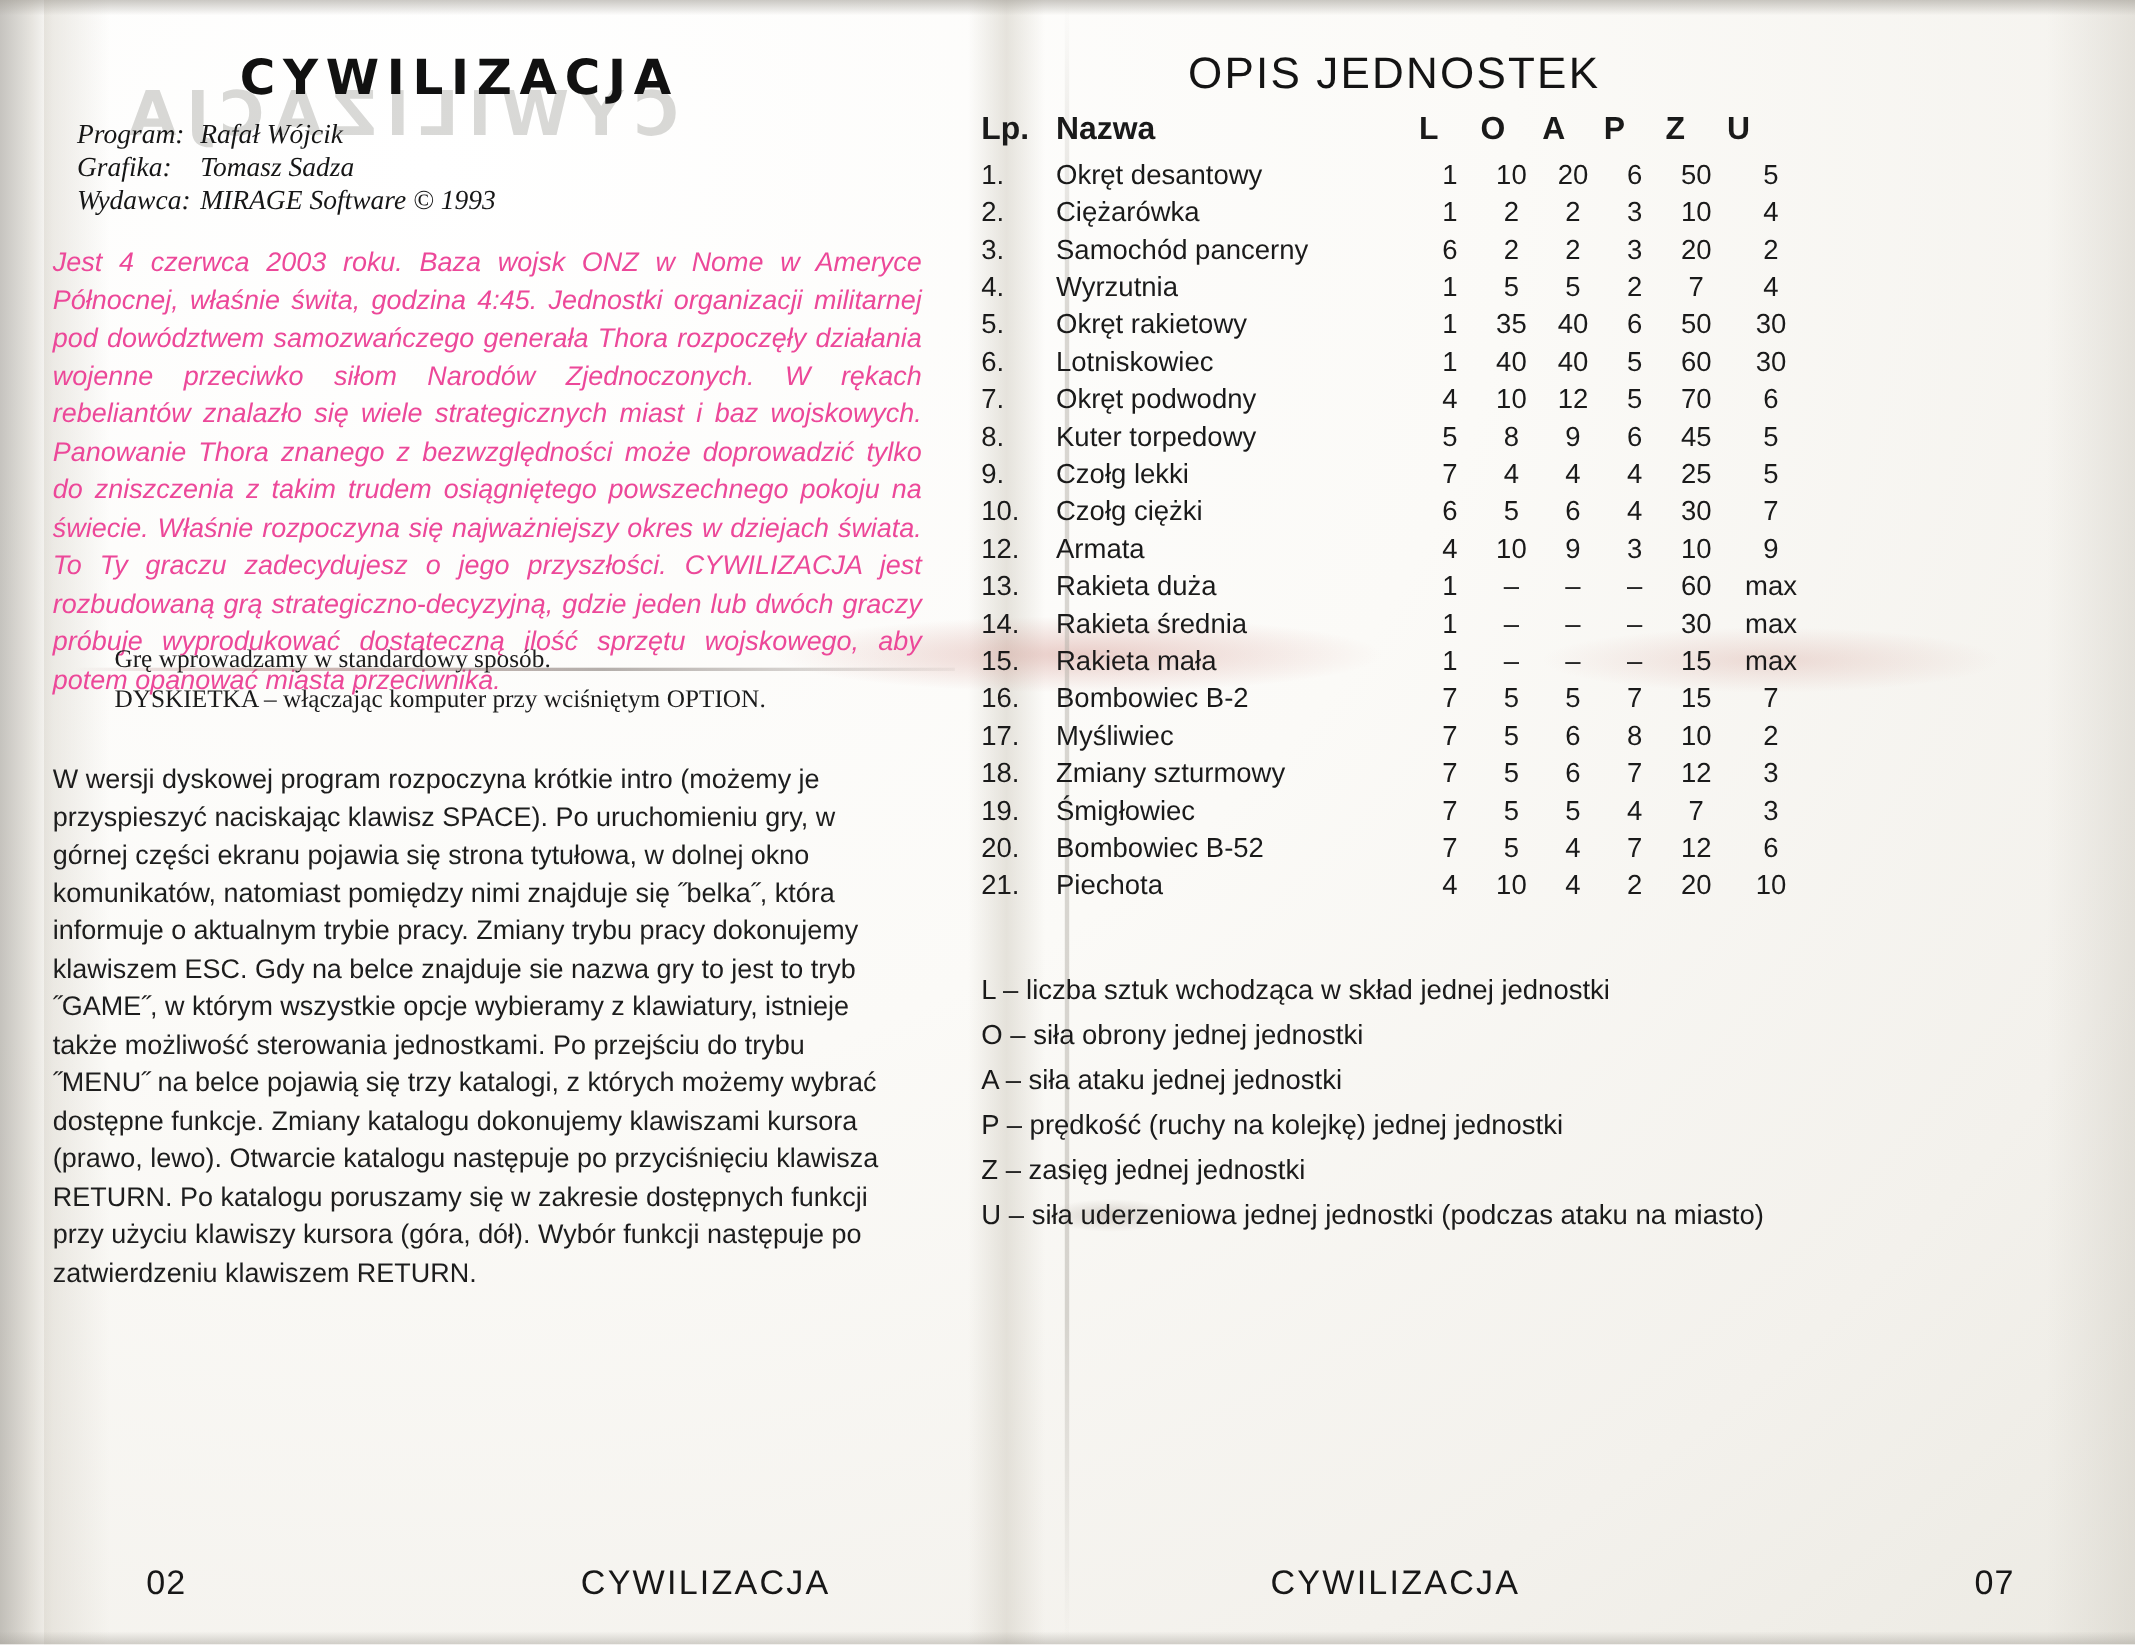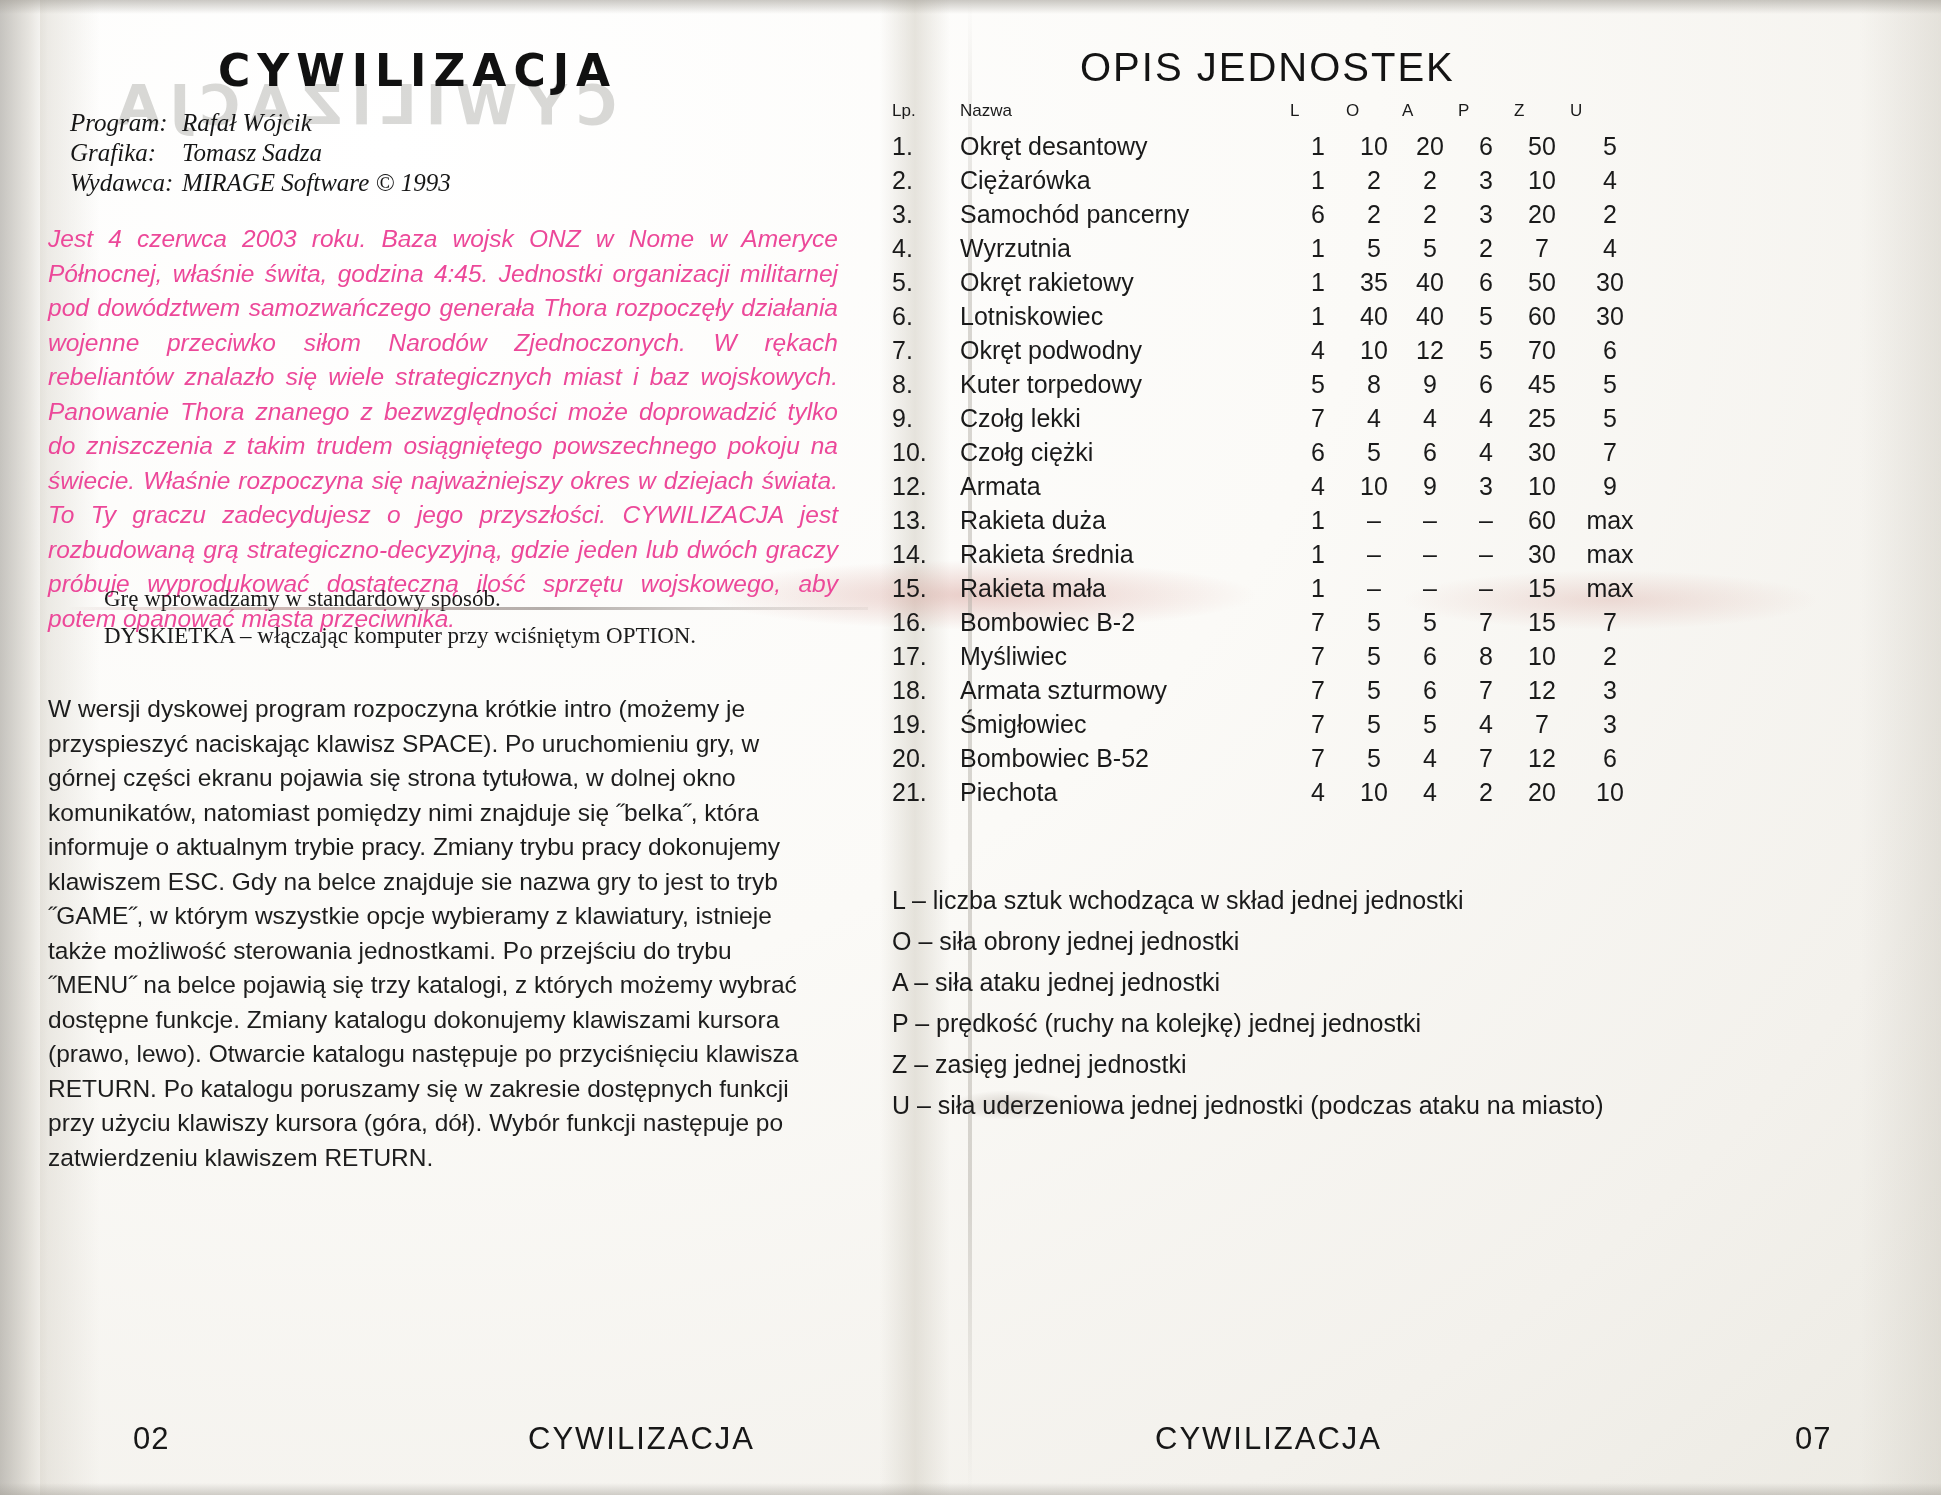--- a/index.html
+++ b/index.html
@@ -120,22 +120,22 @@
 
   table.units {
     position: absolute;
     left: -108px; top: 100px;
     border-collapse: collapse;
     font-family: "Liberation Sans", sans-serif;
     font-size: 25px;
     color: #1a1a1a;
   }
   table.units th {
-    font-weight: normal;
-    font-size: 17px;
+    font-weight: bold;
+    font-size: 29px;
     padding: 1px 0 8px 0;
     text-align: left;
   }
   table.units td {
     padding: 2.5px 0;
     white-space: nowrap;
   }
   .c-lp    { width: 62px;  text-align: left; padding-right: 6px !important; }
   .c-name  { width: 330px; text-align: left; }
   .c-num   { width: 56px;  text-align: center; }
@@ -399,21 +399,21 @@
           <td class="c-name">Myśliwiec</td>
           <td class="c-num">7</td>
           <td class="c-num">5</td>
           <td class="c-num">6</td>
           <td class="c-num">8</td>
           <td class="c-num">10</td>
           <td class="c-num-u">2</td>
         </tr>
       <tr>
           <td class="c-lp">18.</td>
-          <td class="c-name">Armata szturmowy</td>
+          <td class="c-name">Zmiany szturmowy</td>
           <td class="c-num">7</td>
           <td class="c-num">5</td>
           <td class="c-num">6</td>
           <td class="c-num">7</td>
           <td class="c-num">12</td>
           <td class="c-num-u">3</td>
         </tr>
       <tr>
           <td class="c-lp">19.</td>
           <td class="c-name">Śmigłowiec</td>

